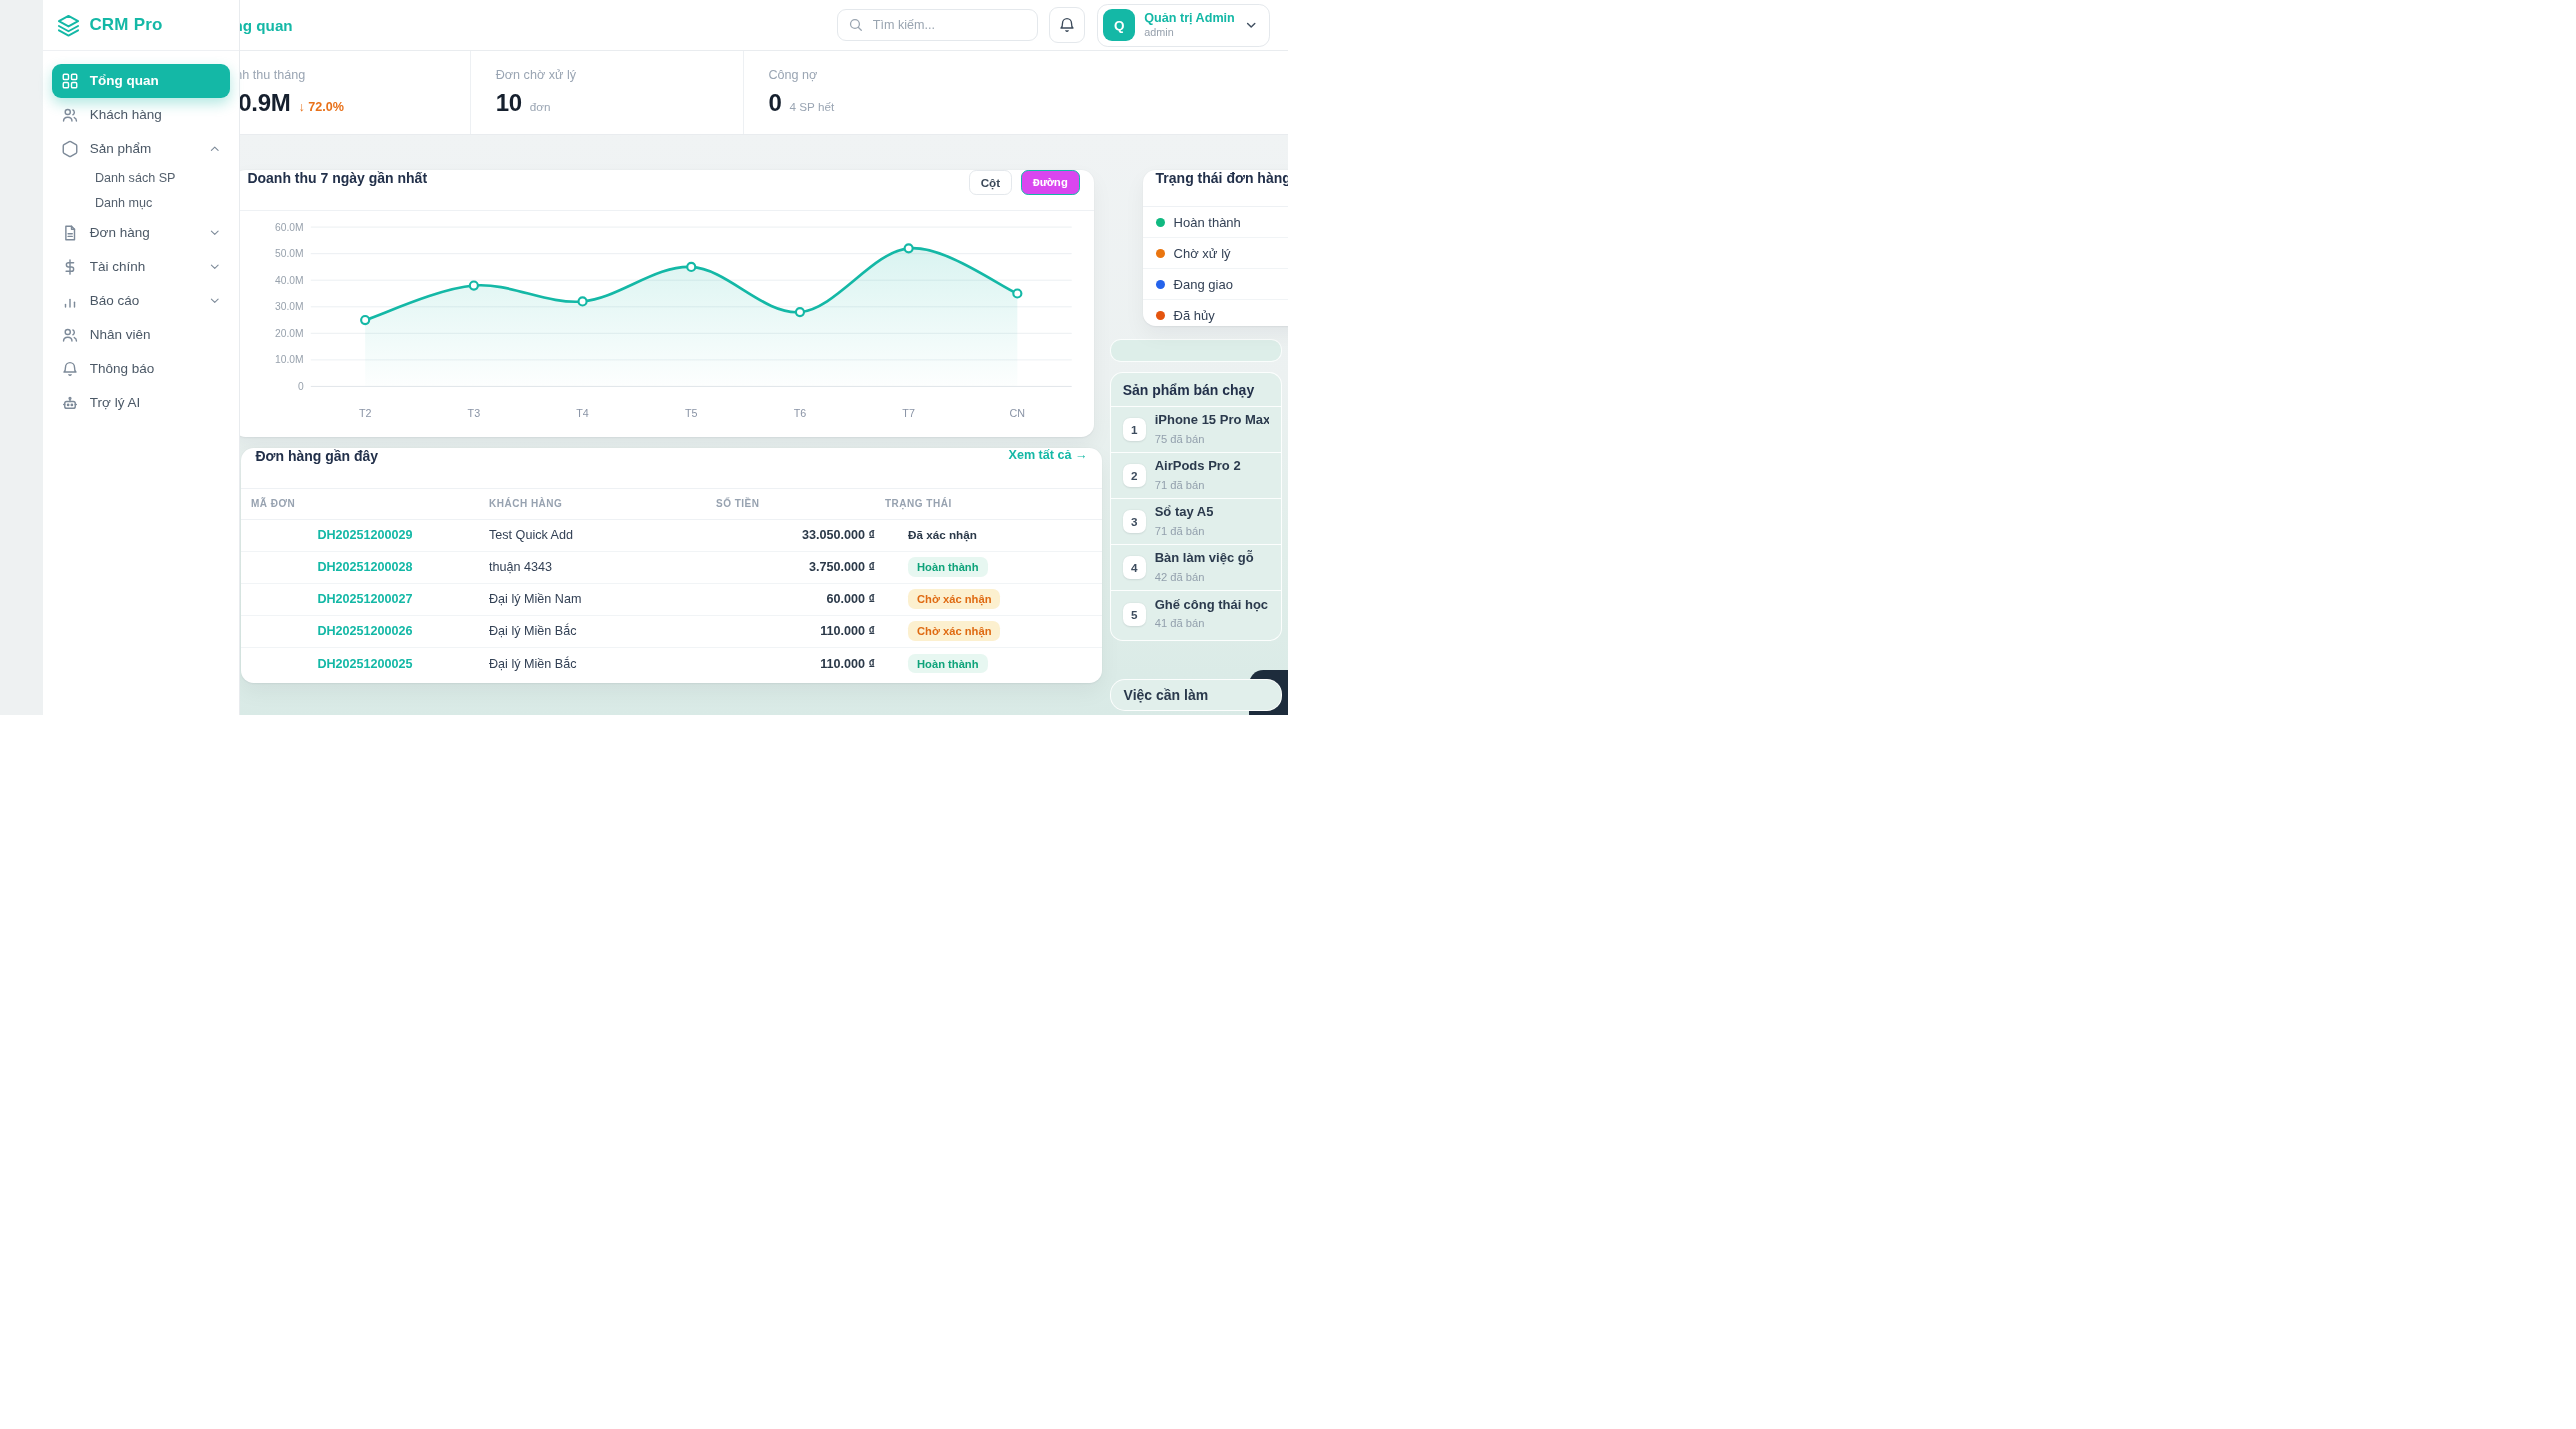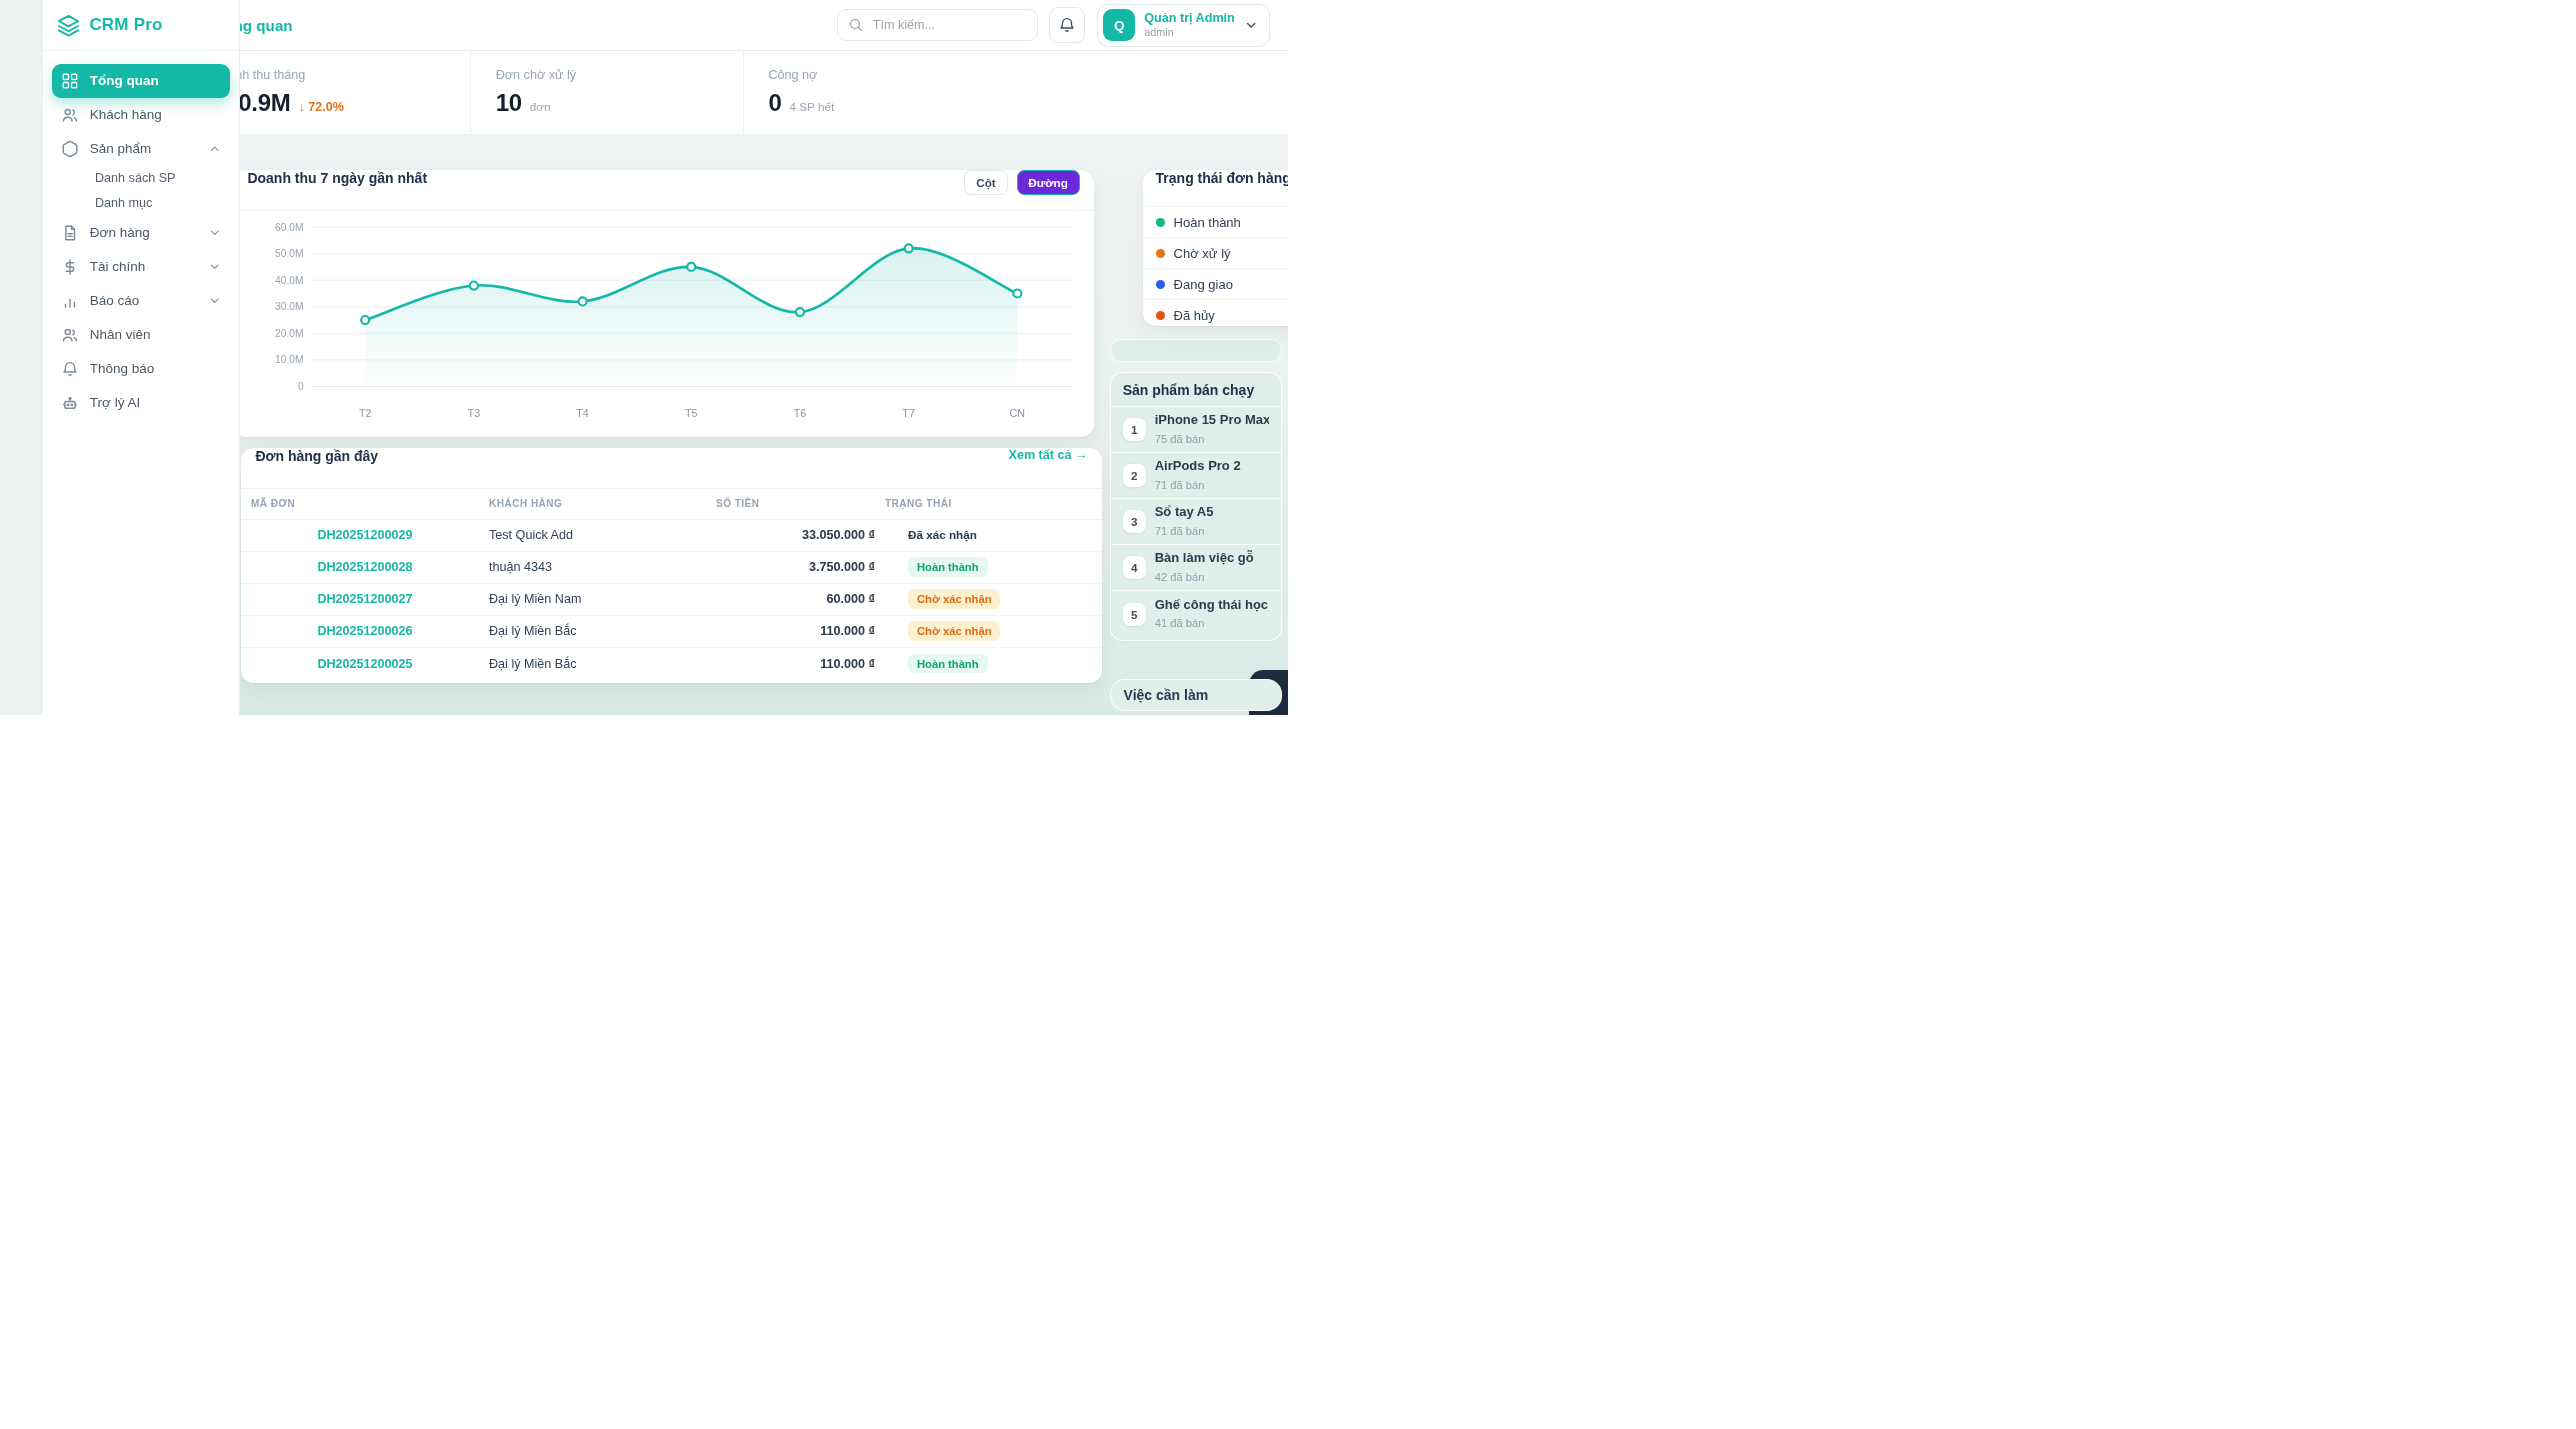--- a/index.html
+++ b/index.html
@@ -54,21 +54,21 @@
     background:linear-gradient(180deg,#f0f3f4 0%,#ecf1f1 42%,#e1eeea 72%,#d9eae6 100%);}
   .card{position:absolute;background:#fff;border-radius:12.6px;
     box-shadow:0 0.9px 1.8px rgba(15,23,42,.06),0 9px 21.5px rgba(15,23,42,.05);z-index:2;}
   .card-head{height:41px;display:flex;padding:0 14.4px;border-bottom:0.9px solid #eef1f4;}
   .card-title{font-size:14px;font-weight:800;color:#22304a;}
 
   .chart-card{left:36px;top:35px;width:861px;height:267px;}
   .toggles{margin-left:auto;display:flex;gap:9px;}
   .toggle-btn{height:25px;padding:0 10.8px;border-radius:7.2px;border:0.9px solid #e4e8ec;background:#fff;color:#3c4a5a;
     font:inherit;font-size:11.7px;font-weight:600;cursor:pointer;}
-  .toggle-btn.active{background:#6d28d9;border-color:#14b8a6;color:#fff;}
+  .toggle-btn.active{background:#d946ef;border-color:#14b8a6;color:#fff;font-family:Liberation Mono, monospace;}
 
   .orders-card{left:44px;top:313px;width:861px;padding-bottom:3.6px;}
   .link{margin-left:auto;font-size:12.6px;font-weight:700;color:#14b8a6;text-decoration:none;cursor:pointer;}
   .tbl-head,.tbl-row{display:grid;grid-template-columns:238px 227px 169px auto;align-items:center;}
   .tbl-head{height:30.5px;border-bottom:0.9px solid #eef1f4;color:#97a2b0;font-size:10px;font-weight:700;letter-spacing:0.5px;}
   .tbl-head > div{padding-left:10px;}
   .tbl-row{height:32px;border-bottom:0.9px solid #f1f4f6;font-size:12.6px;cursor:pointer;}
   .tbl-row:last-child{border-bottom:0;}
   .cell-id{padding-left:10px;color:#14b8a6;font-weight:700;text-align:center;}
   .cell-cust{padding-left:10px;color:#334155;}

